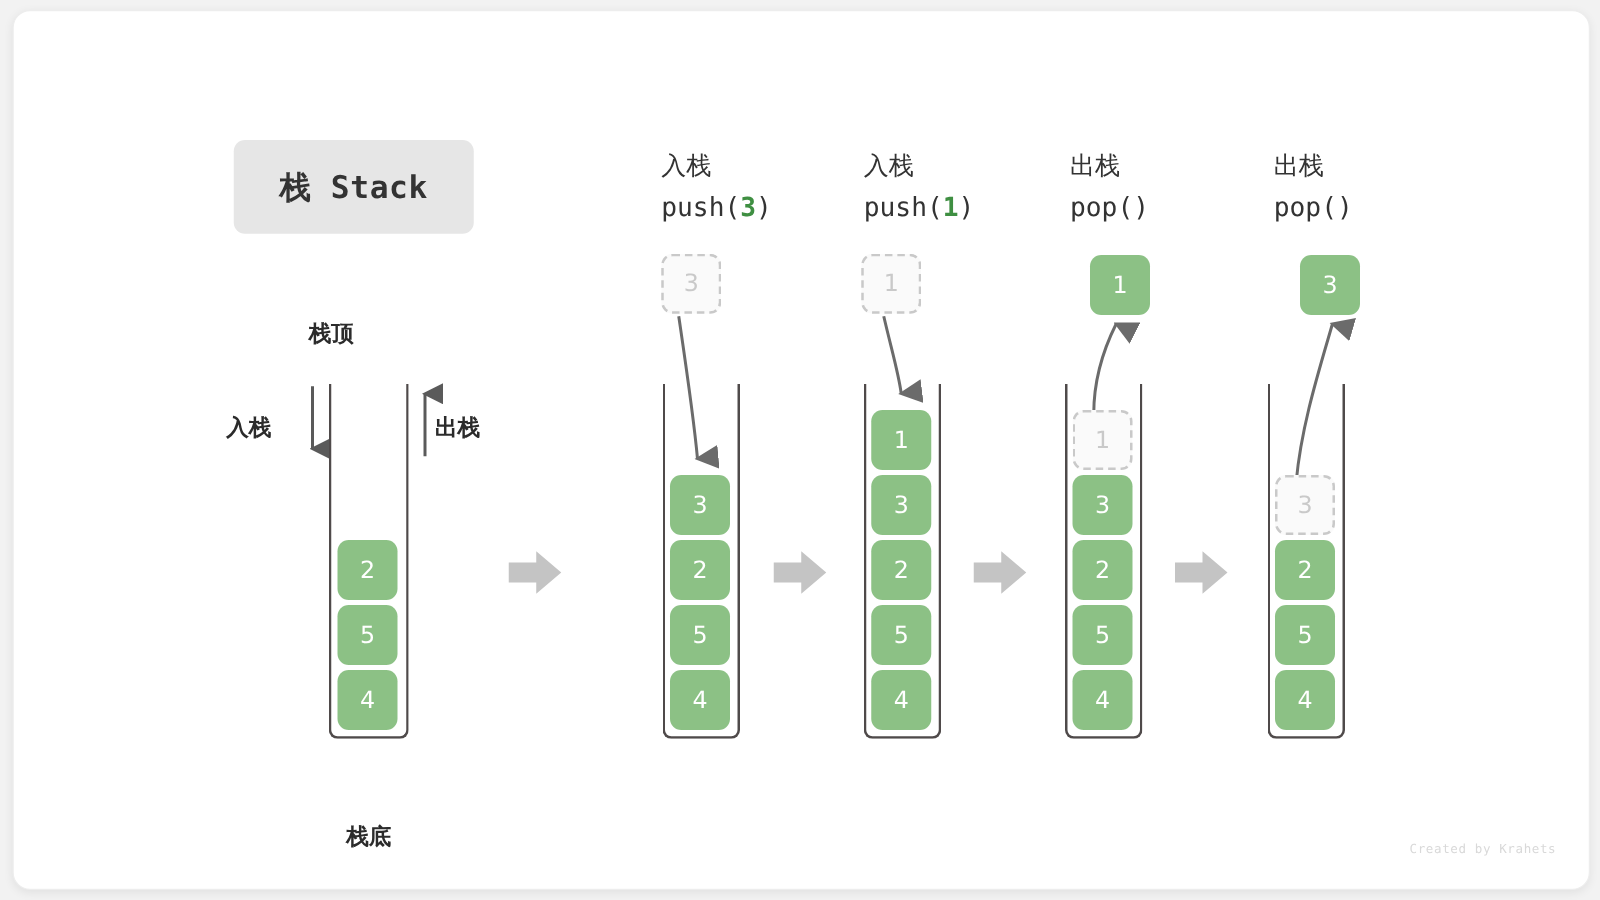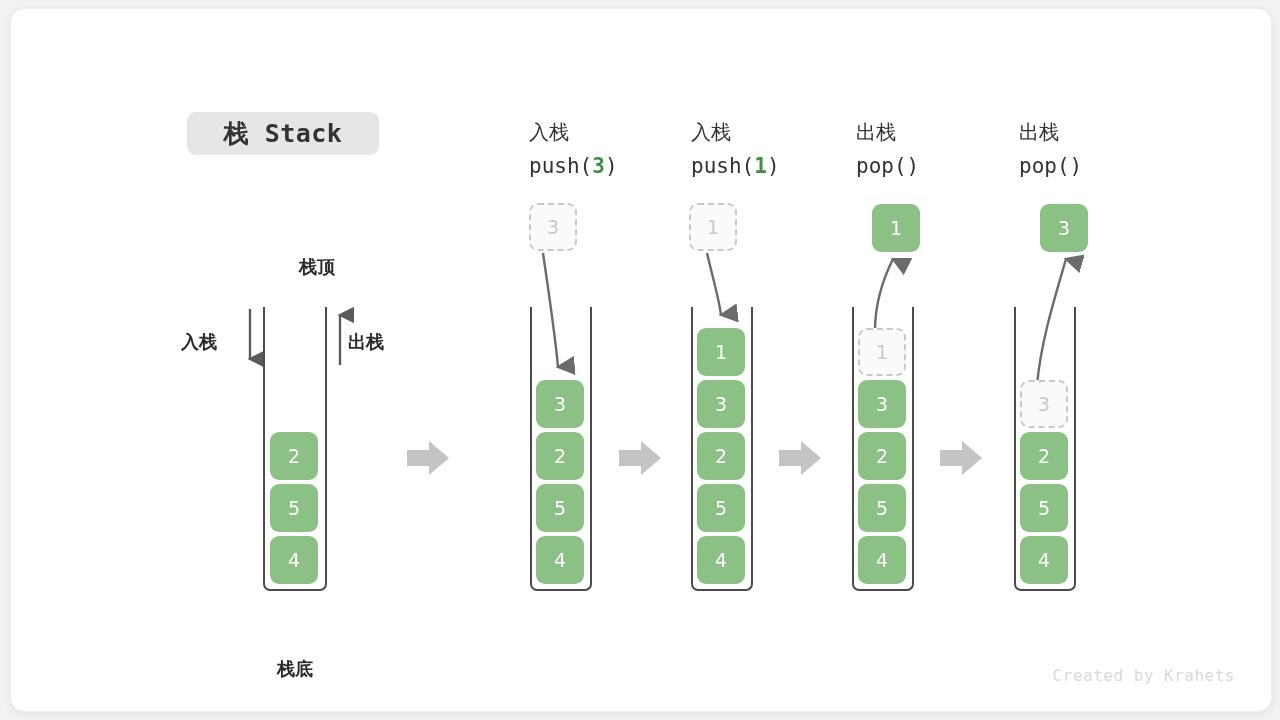--- a/index.html
+++ b/index.html
@@ -17,21 +17,21 @@
     border-radius: 14px;
     border: 1px solid #ededed;
     box-shadow: 0 2px 8px rgba(0,0,0,0.07);
     overflow: hidden;
   }
   .abs { position: absolute; }
 
   
   #title-chip {
     left: 176px; top: 103px;
-    width: 192px; height: 43px;
+    width: 192px; height: 75px;
     background: #e6e6e6;
     border-radius: 9px;
     display: flex; align-items: center; justify-content: center;
     color: #333333;
     font-family: "DejaVu Sans Mono", monospace;
     font-size: 25px;
     font-weight: bold;
     letter-spacing: 0.5px;
   }
 
@@ -80,37 +80,37 @@
     background: #fafafa;
     color: #c9c9c9;
     border: 2px dashed #c9c9c9;
   }
 
   
   .chev { width: 42px; height: 38px; }
 
   
   #watermark {
-    right: 36px; bottom: 26px;
+    right: 26px; bottom: 26px;
     color: #d9d9d9;
     font-family: "DejaVu Sans Mono", monospace;
-    font-size: 16px;
+    font-size: 10px;
     letter-spacing: 0.5px;
   }
 
   svg { overflow: visible; }
 </style>
 </head>
 <body>
 
 <div id="canvas">
 
   <div class="abs" id="title-chip">栈 Stack</div>
 
-  <div class="abs cn-label" style="left:264px; top:246px; width:60px; text-align:right;">栈顶</div>
+  <div class="abs cn-label" style="left:236px; top:246px; width:60px; text-align:left;">栈顶</div>
 
   <div class="abs cn-label" style="left:170px; top:321px;">入栈</div>
   <svg class="abs" style="left:228px; top:298px;" width="22" height="62">
     <defs>
       <marker id="ah-down" markerWidth="7" markerHeight="7" refX="3.5" refY="6" orient="auto">
         <path d="M0,0 L7,0 L3.5,7 z" fill="#5a5a5a"></path>
       </marker>
     </defs>
     <line x1="11" y1="2" x2="11" y2="52" stroke="#5a5a5a" stroke-width="2.4" marker-end="url(#ah-down)"></line>
   </svg>

